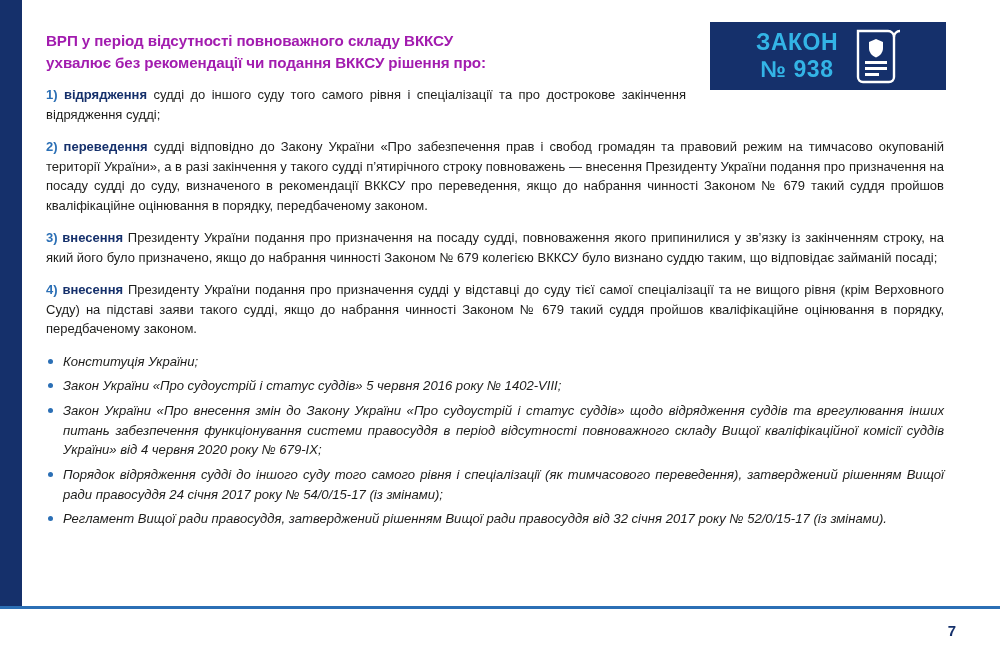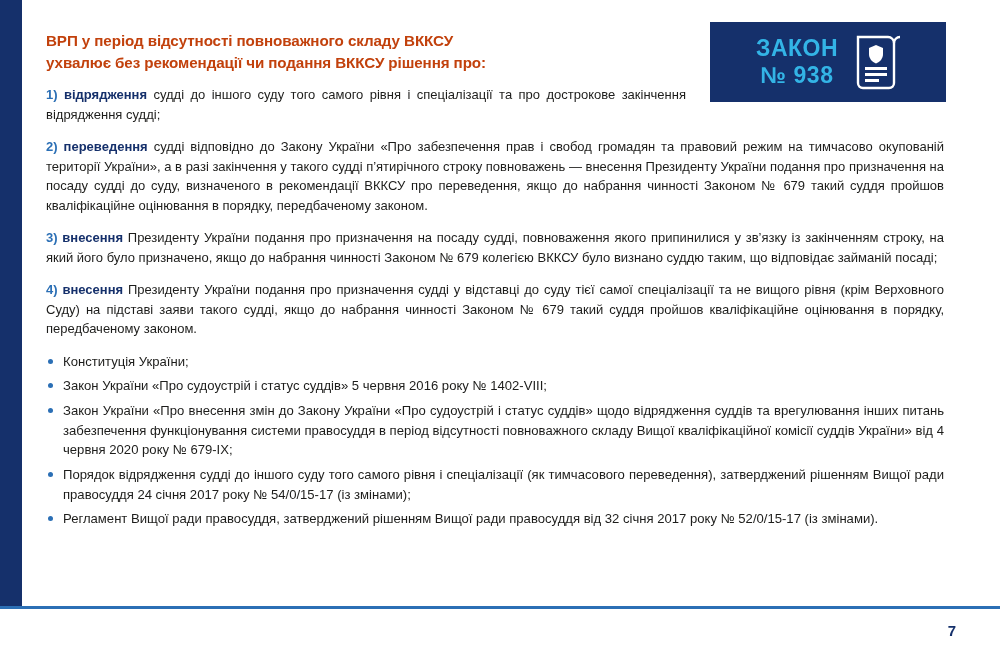--- a/index.html
+++ b/index.html
@@ -45,33 +45,33 @@
     top: 30px;
     width: 900px;
   }
   
   .header-row {
     display: flex;
     align-items: flex-start;
     justify-content: space-between;
   }
   .title {
-    color: #c2410c;
+    color: #a21caf;
     font-weight: bold;
     font-size: 15.2px;
     line-height: 1.42;
     letter-spacing: -0.1px;
     max-width: 640px;
   }
   .law-badge {
     position: absolute;
     right: 0;
     top: -8px;
     width: 236px;
-    height: 80px;
+    height: 68px;
     background: #15306b;
     display: flex;
     align-items: center;
     justify-content: center;
     gap: 14px;
   }
   .law-badge-text {
     color: #33b4e6;
     font-weight: bold;
     font-size: 23px;
@@ -115,20 +115,21 @@
   }
   ul.bullets li {
     position: relative;
     padding-left: 17px;
     margin-top: 5px;
     font-size: 13.1px;
     line-height: 1.50;
     color: #1d1d1b;
     text-align: justify;
     max-width: 898px;
+    font-style: italic;
   }
   ul.bullets li::before {
     content: "";
     position: absolute;
     left: 2px;
     top: 7px;
     width: 5px;
     height: 5px;
     border-radius: 50%;
     background: #2b6fb5;

